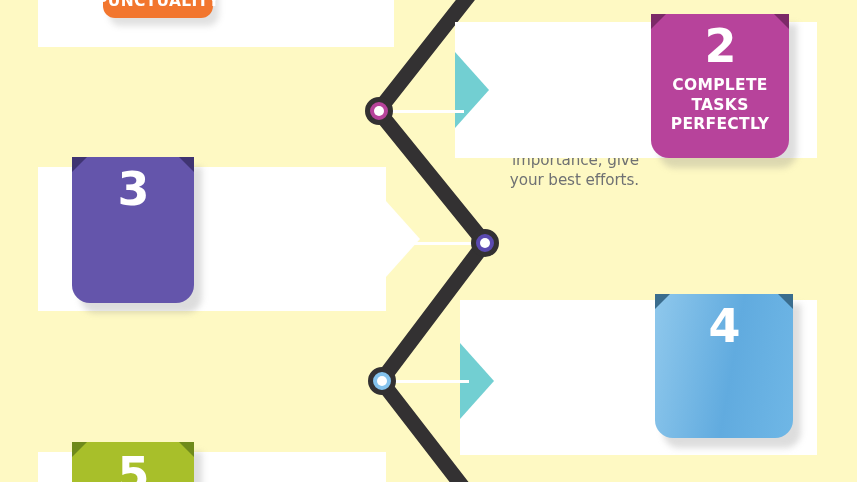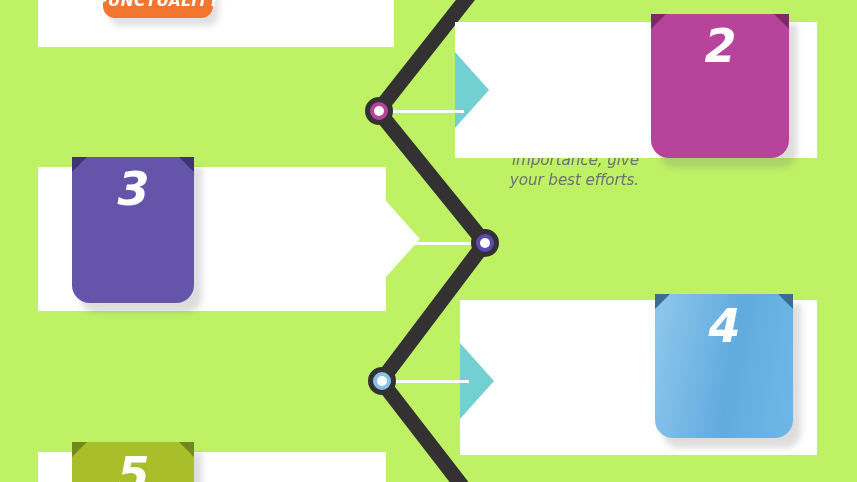--- a/index.html
+++ b/index.html
@@ -5,23 +5,22 @@
   html, body {
     margin: 0;
     padding: 0;
     background: #ffffff;
   }
   #canvas {
     position: relative;
     width: 857px;
     height: 482px;
     overflow: hidden;
-    background: #bef264;
+    background: #fef9c3;
     font-family: "DejaVu Sans", "Liberation Sans", sans-serif;
-    font-style: italic;
   }
 
   
   #zigzag {
     position: absolute;
     left: 0; top: 0;
     width: 857px; height: 482px;
     pointer-events: none;
     z-index: 1;
   }
@@ -200,20 +199,23 @@
 despite its perceived
 importance, give
 your best efforts.</div>
 
   <div class="tab-wrap" style="left:651px; top:14px; width:138px; height:144px;">
     <div class="tab-shadow"></div>
     <div class="tab" style="background:#b7439b;">
       <div class="fold fold-l" style="border-top-color:#7c2a68;"></div>
       <div class="fold fold-r" style="border-top-color:#7c2a68;"></div>
       <div class="tab-number">2</div>
+      <div class="tab-label">COMPLETE
+TASKS
+PERFECTLY</div>
     </div>
   </div>
 
   <div class="stem" style="left:380px; top:110px; width:84px;"></div>
   <div class="dot" style="left:365px; top:97px; width:28px; height:28px;
               background:#b7439b; border:5px solid #333132;">
     <span class="dot-core"></span>
   </div>
 
   <div class="card" style="left:38px; top:167px; width:348px; height:144px;">

